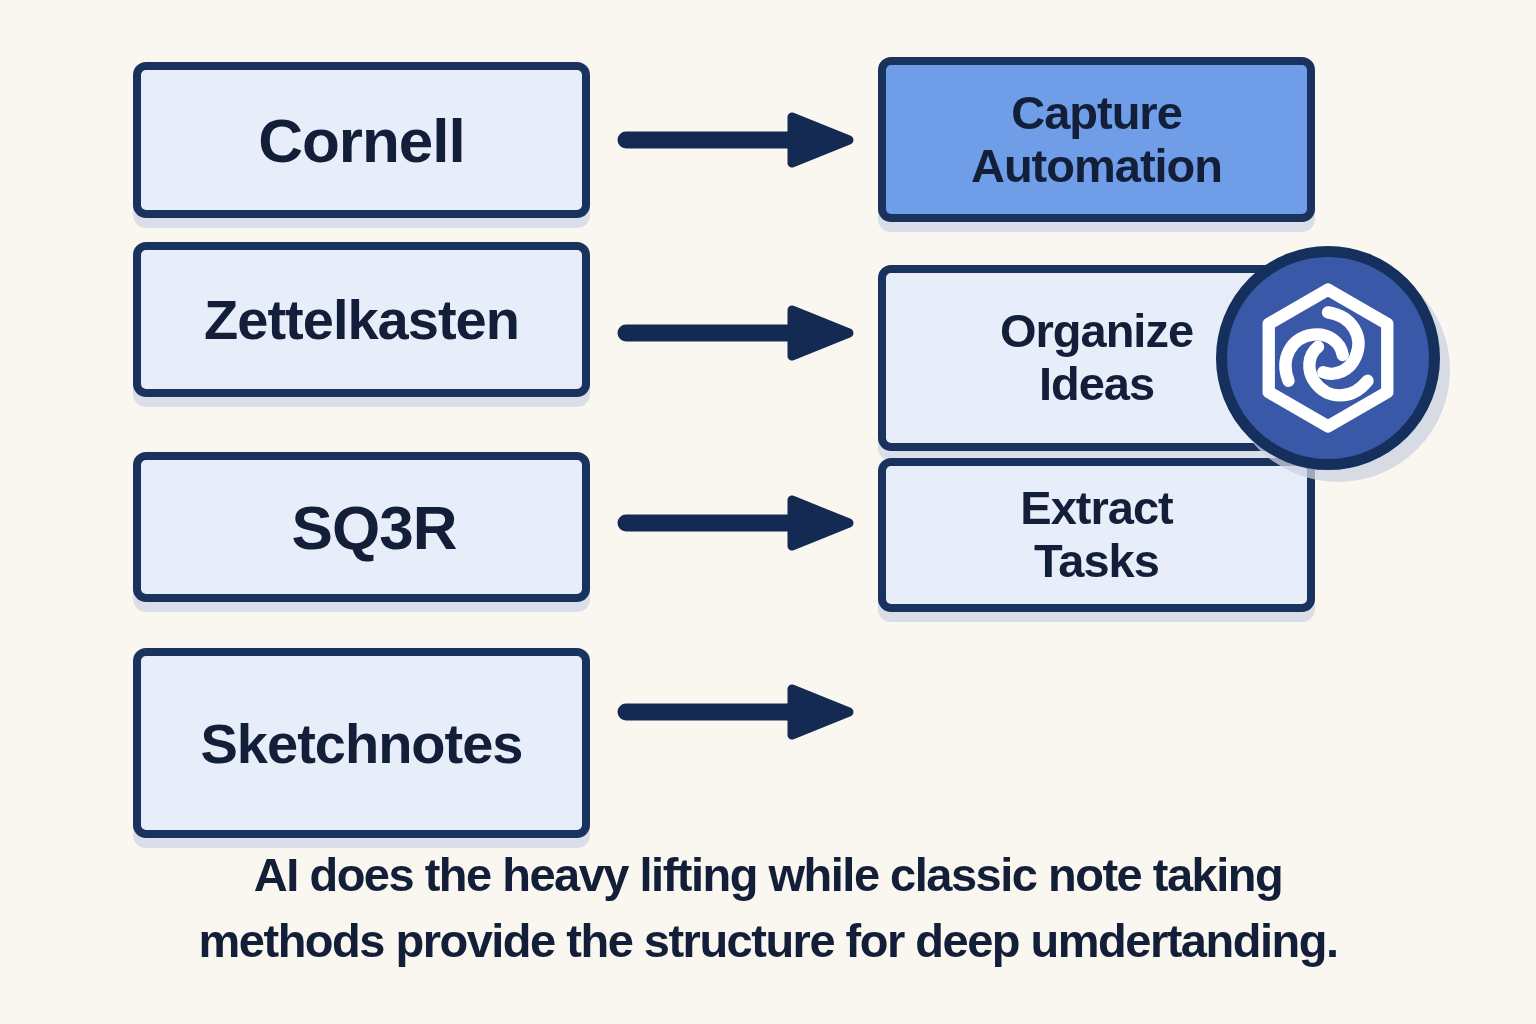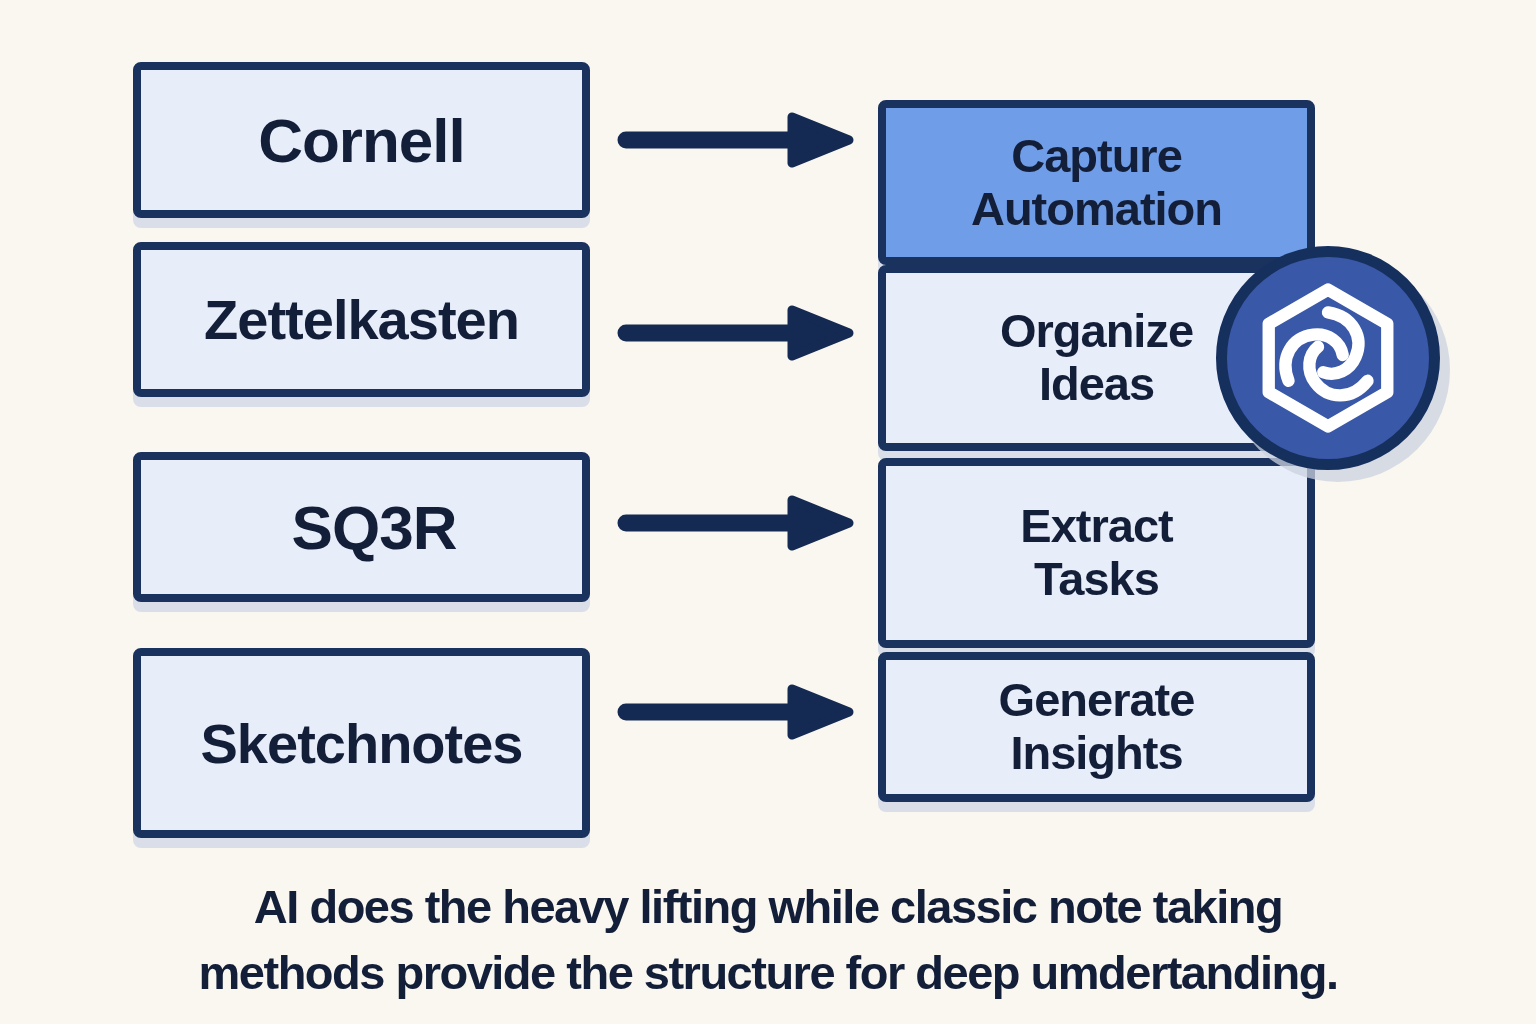--- a/index.html
+++ b/index.html
@@ -18,39 +18,39 @@
   body{
     width:1536px;height:1024px;position:relative;overflow:hidden;
     background:var(--background);
     font-family:"Liberation Sans","DejaVu Sans",sans-serif;
     color:var(--text);
   }
   .canvas{position:absolute;inset:0;}
   .box{
     position:absolute;
     border:8px solid var(--border);
-    border-radius:8px;
+    border-radius:13px;
     background:var(--box-fill);
     box-shadow:0 10px 0 var(--shadow);
     display:flex;align-items:center;justify-content:center;
     font-weight:bold;text-align:center;
     z-index:1;
   }
   .box .label{white-space:pre-line;letter-spacing:-1px;}
   .method{left:133px;width:457px;font-size:62px;}
   .m0{top:62px;height:156px;}
   .m1{top:242px;height:155px;font-size:56px;}
   .m2{top:452px;height:150px;padding-left:25px;}
   .m3{top:648px;height:190px;font-size:56px;}
   .capability{left:878px;width:437px;font-size:47px;line-height:1.12;}
   .c0{top:57px;height:165px;}
   .c1{top:265px;height:186px;}
-  .c2{top:458px;height:190px;}
+  .c2{top:458px;height:154px;}
   .c3{top:652px;height:150px;}
-  .highlight{background:var(--highlight-fill);margin-top:43px;}
+  .highlight{background:var(--highlight-fill);}
   .arrow{
     position:absolute;left:616px;width:240px;height:60px;
     color:var(--arrow);z-index:2;
   }
   .a0{top:110px;}
   .a1{top:303px;}
   .a2{top:493px;}
   .a3{top:682px;}
   .logo{
     position:absolute;left:1216px;top:246px;width:224px;height:224px;
@@ -63,21 +63,20 @@
   }
   .caption{
     position:absolute;left:0;right:0;top:842px;
     text-align:center;
     font-size:47px;font-weight:bold;
     line-height:1.4;
     white-space:pre-line;
     letter-spacing:-1.5px;
     color:var(--text);
     z-index:1;
-    margin-top:32px;
   }
 </style>
 </head>
 <body>
 
 <div class="canvas">
 
   <div class="box method m0">
     <span class="label">Cornell</span>
   </div>
@@ -122,24 +121,20 @@
 
   <div class="box method m3">
     <span class="label">Sketchnotes</span>
   </div>
   <div class="arrow a3">
     <svg viewBox="0 0 240 60" width="240" height="60" aria-hidden="true">
       <line x1="10" y1="30" x2="178" y2="30" stroke="currentColor" stroke-width="17" stroke-linecap="round"></line>
       <path d="M176,7 L233,30 L176,53 Z" fill="currentColor" stroke="currentColor" stroke-width="9" stroke-linejoin="round"></path>
     </svg>
   </div>
-  <div class="box capability c3">
-    <span class="label">Generate
-Insights</span>
-  </div>
 
   <div class="logo">
     <svg viewBox="0 0 200 200" width="190" height="190" aria-hidden="true">
       <path d="M100,28 L162.4,64 L162.4,136 L100,172 L37.6,136 L37.6,64 Z" fill="none" stroke="#ffffff" stroke-width="13" stroke-linejoin="round"></path>
       <g fill="none" stroke="#ffffff" stroke-width="13" stroke-linecap="round">
         <path d="M100,52 C126,56 138,78 129,99 C123,113 108,120 95,115"></path>
         <path d="M100,52 C126,56 138,78 129,99 C123,113 108,120 95,115" transform="rotate(120,100,100)"></path>
         <path d="M100,52 C126,56 138,78 129,99 C123,113 108,120 95,115" transform="rotate(240,100,100)"></path>
       </g>
     </svg>

